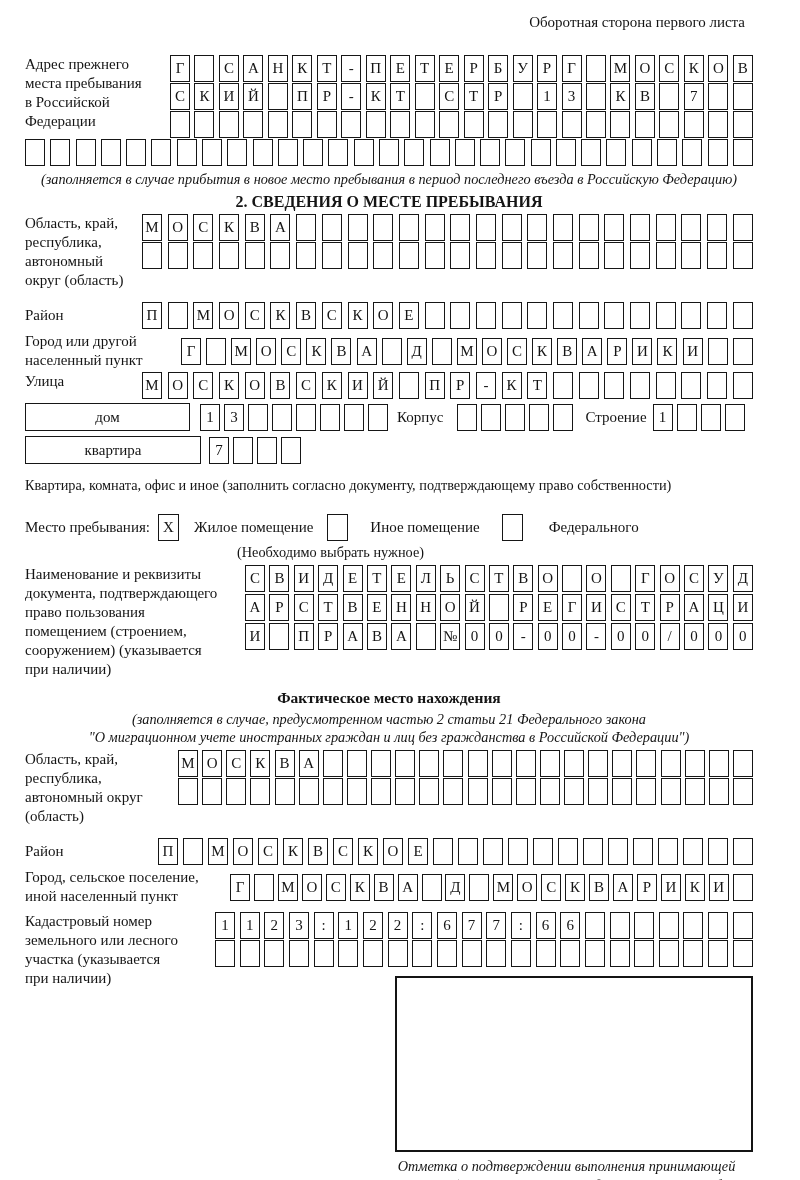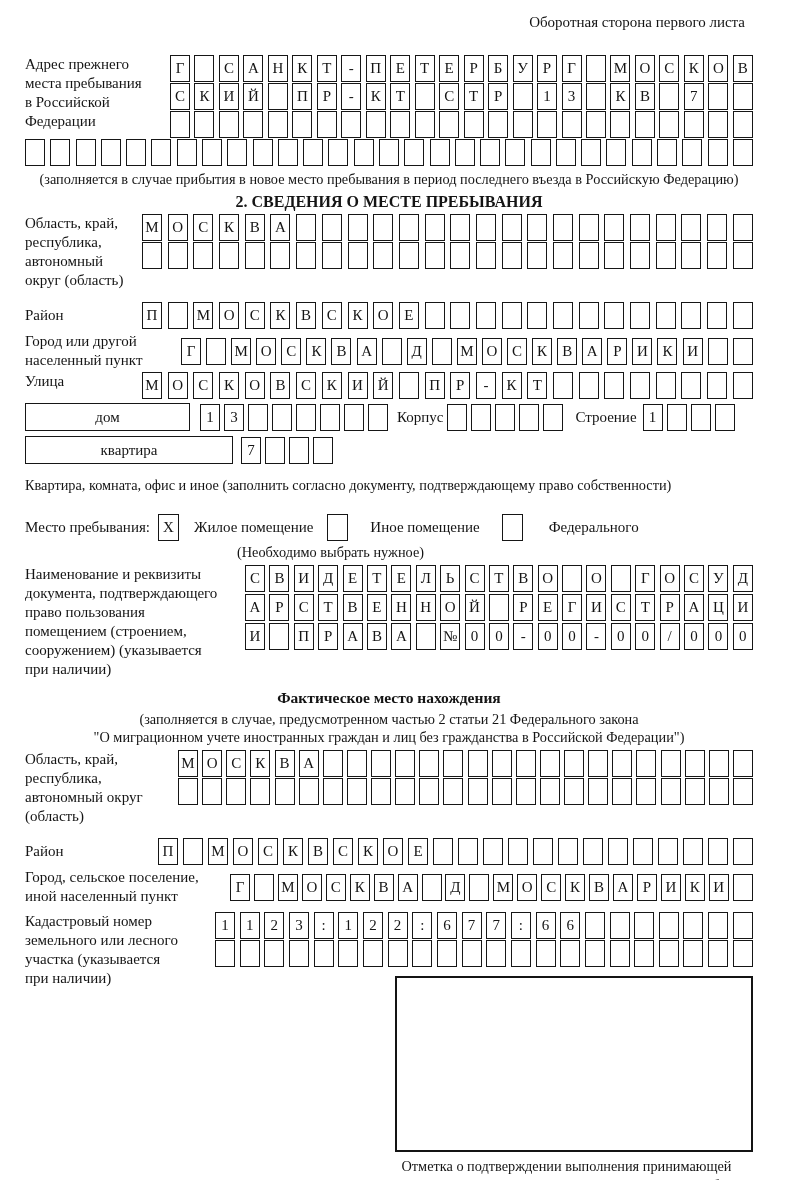--- a/index.html
+++ b/index.html
@@ -12,21 +12,21 @@
   .rowsv{display:flex;flex-direction:column;gap:1px;}
   .cells{display:flex;justify-content:space-between;}
   .cell{flex:none;width:20px;height:27px;border:1.5px solid #161616;box-sizing:border-box;
         display:flex;align-items:center;justify-content:center;font-size:15px;}
   .icells{display:flex;gap:4px;}
   .boxlabel{flex:none;border:1.5px solid #161616;height:28px;box-sizing:border-box;
         display:flex;align-items:center;justify-content:center;font-size:15px;}
   .chk{flex:none;width:21px;height:27px;border:1.5px solid #161616;box-sizing:border-box;
         display:flex;align-items:center;justify-content:center;font-size:15px;}
   .caption{font-size:14.3px;line-height:18px;}
-  .center{text-align:center;}
+  .center{text-align:center;font-style:italic;}
   .sec-title{font-weight:bold;font-size:16px;text-align:center;}
   .fact-title{font-weight:bold;font-size:15.5px;text-align:center;}
   .stamp-box{border:2px solid #141414;box-sizing:border-box;}
 </style>
 </head>
 <body>
 
 <div class="page">
 
   <div class="hdr">Оборотная сторона первого листа</div>
@@ -308,39 +308,39 @@
     <div class="icells" style="margin-right:9px">
         <span class="cell">1</span>
         <span class="cell">3</span>
         <span class="cell"></span>
         <span class="cell"></span>
         <span class="cell"></span>
         <span class="cell"></span>
         <span class="cell"></span>
         <span class="cell"></span>
       </div>
-    <span style="font-size:15px;margin-right:4px">Корпус</span>
+    <span style="font-size:15px;margin-right:14px">Корпус</span>
     <div class="icells">
         <span class="cell"></span>
         <span class="cell"></span>
         <span class="cell"></span>
         <span class="cell"></span>
         <span class="cell"></span>
       </div>
     <span style="font-size:15px;margin-left:12px;margin-right:6px">Строение</span>
     <div class="icells">
         <span class="cell">1</span>
         <span class="cell"></span>
         <span class="cell"></span>
         <span class="cell"></span>
       </div>
   </div>
 
   <div class="frow" style="margin-top:5px;align-items:center">
-    <div class="boxlabel" style="width:208px;margin-right:8px">квартира</div>
+    <div class="boxlabel" style="width:176px;margin-right:8px">квартира</div>
     <div class="icells">
         <span class="cell">7</span>
         <span class="cell"></span>
         <span class="cell"></span>
         <span class="cell"></span>
       </div>
   </div>
   <div class="caption" style="margin-top:12px">Квартира, комната, офис и иное (заполнить согласно документу, подтверждающему право собственности)</div>
 
   <div class="frow" style="margin-top:20px;align-items:center;font-size:15px">

